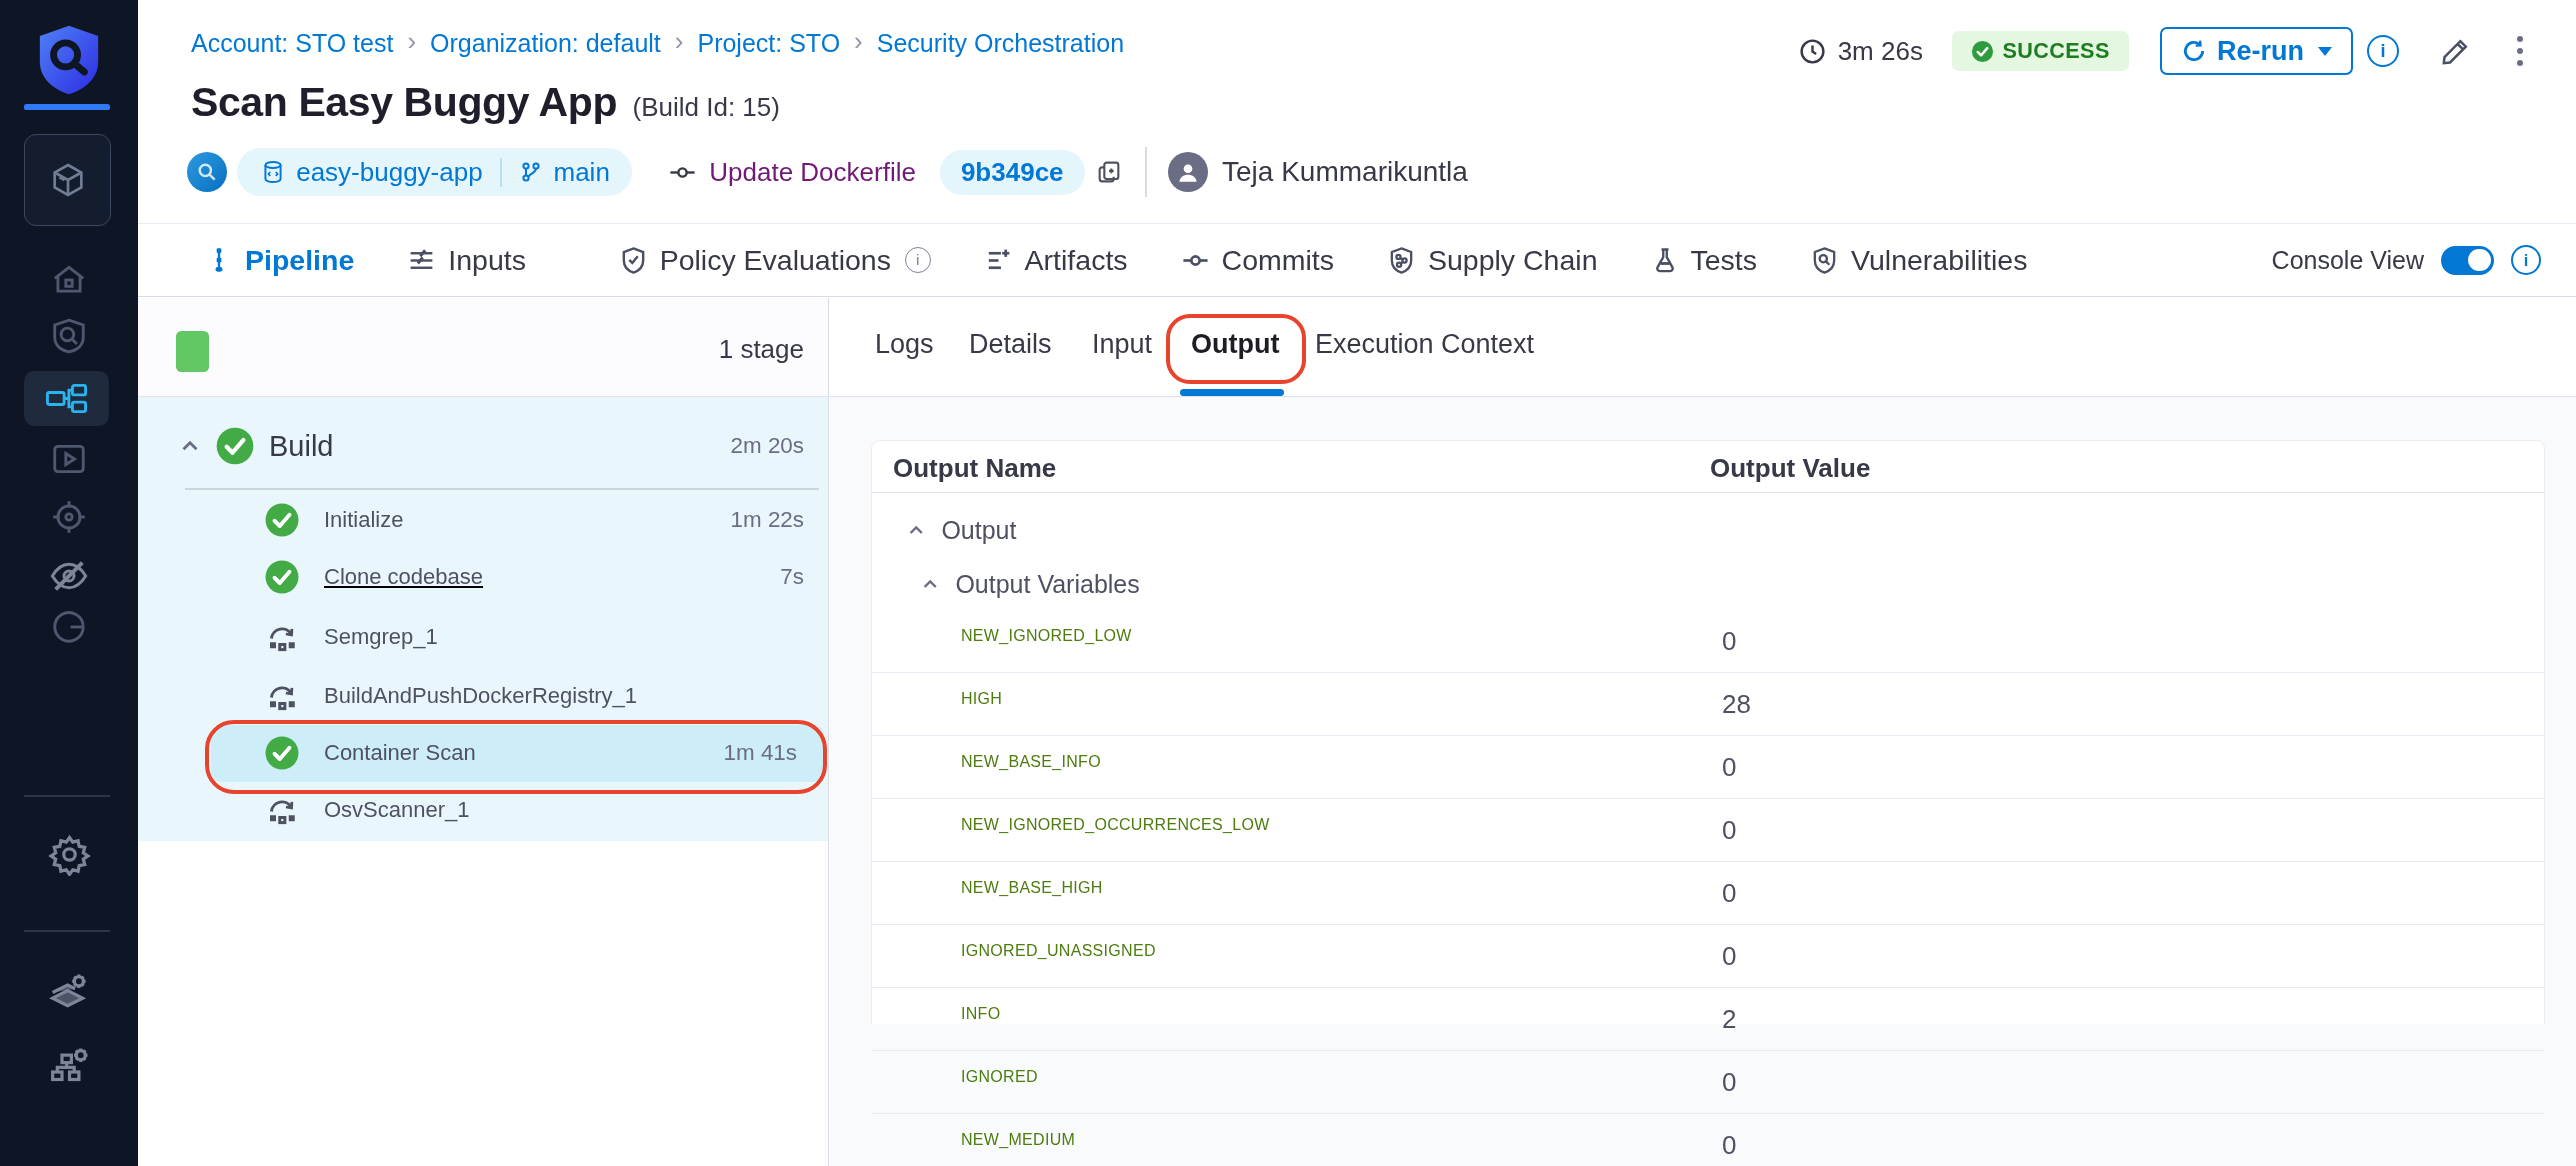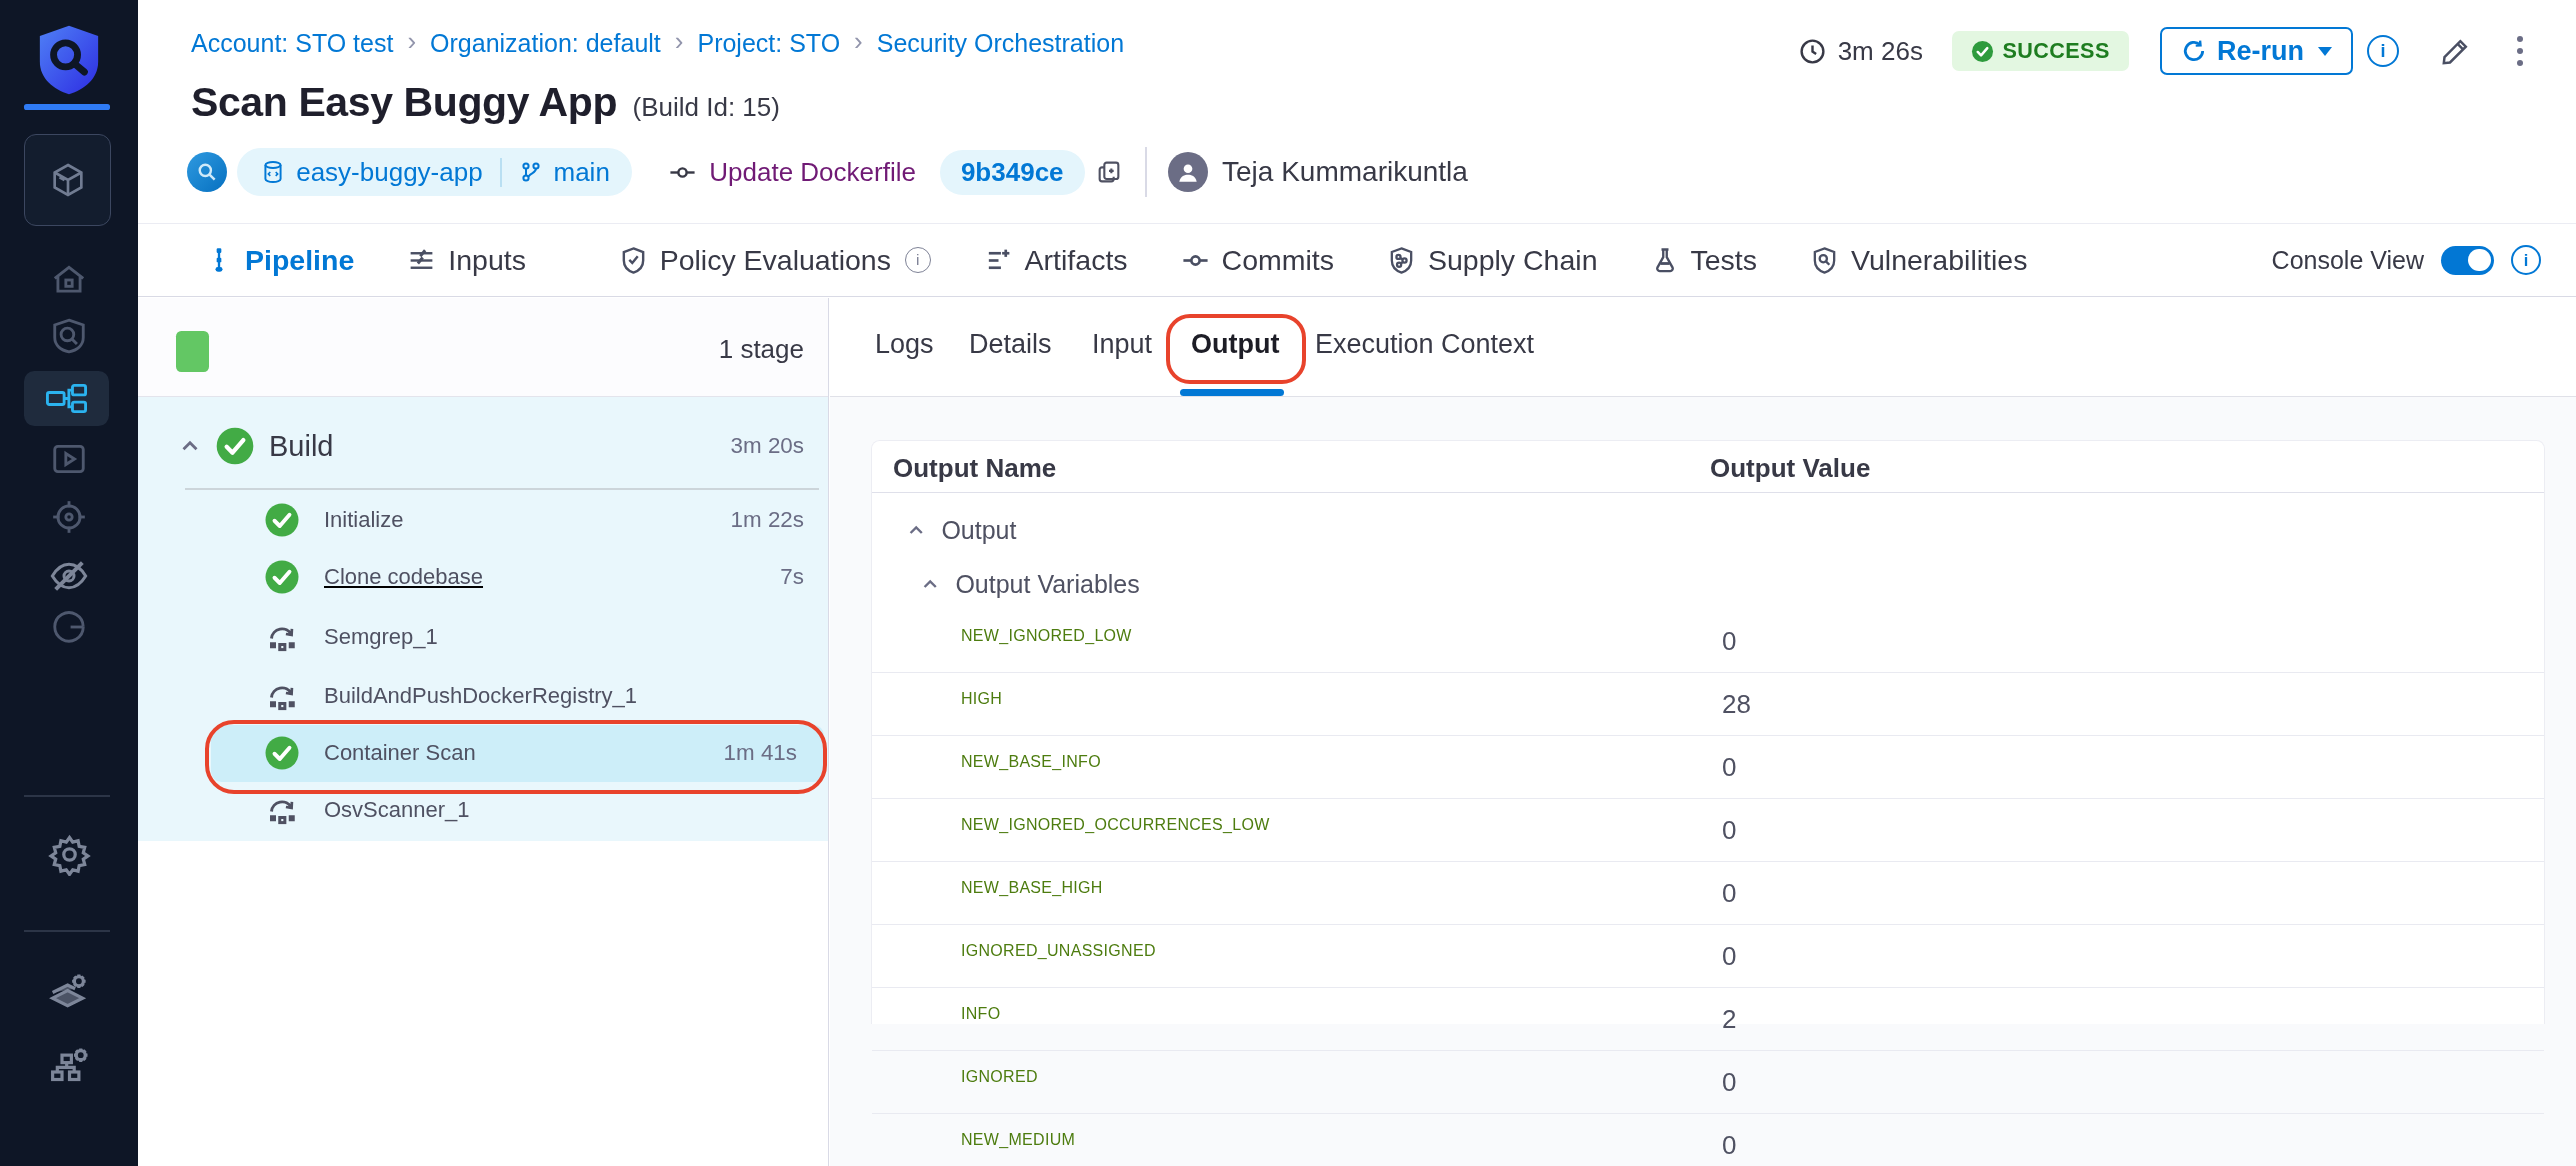--- a/index.html
+++ b/index.html
@@ -431,21 +431,21 @@
           <span class="chev" style="margin-left:39px;">
             <svg width="26" height="26" viewBox="0 0 24 24" fill="none" stroke="currentColor" stroke-width="2.6">
                 <path d="M6 15 L12 9 L18 15"></path>
               </svg>
           </span>
           <svg width="40" height="40" viewBox="0 0 24 24" style="margin-left:12px;">
             <circle cx="12" cy="12" r="11" fill="#42ab45"></circle>
               <path d="M7 12.5 L10.5 16 L17 8.5" fill="none" stroke="#fff" stroke-width="2.6" stroke-linecap="round" stroke-linejoin="round"></path>
           </svg>
           <span class="stage-name" style="margin-left:14px;">Build</span>
-          <span class="dur">3m 20s</span>
+          <span class="dur">2m 20s</span>
         </div>
         <div class="row-line" style="top:91px;"></div>
 
         <div class="srow" style="top:97px;">
           <svg width="36" height="36" viewBox="0 0 24 24" style="margin-left:126px;">
             <circle cx="12" cy="12" r="11" fill="#42ab45"></circle>
               <path d="M7 12.5 L10.5 16 L17 8.5" fill="none" stroke="#fff" stroke-width="2.6" stroke-linecap="round" stroke-linejoin="round"></path>
           </svg>
           <span class="step-name" style="margin-left:24px;">Initialize</span>
           <span class="dur">1m 22s</span>

